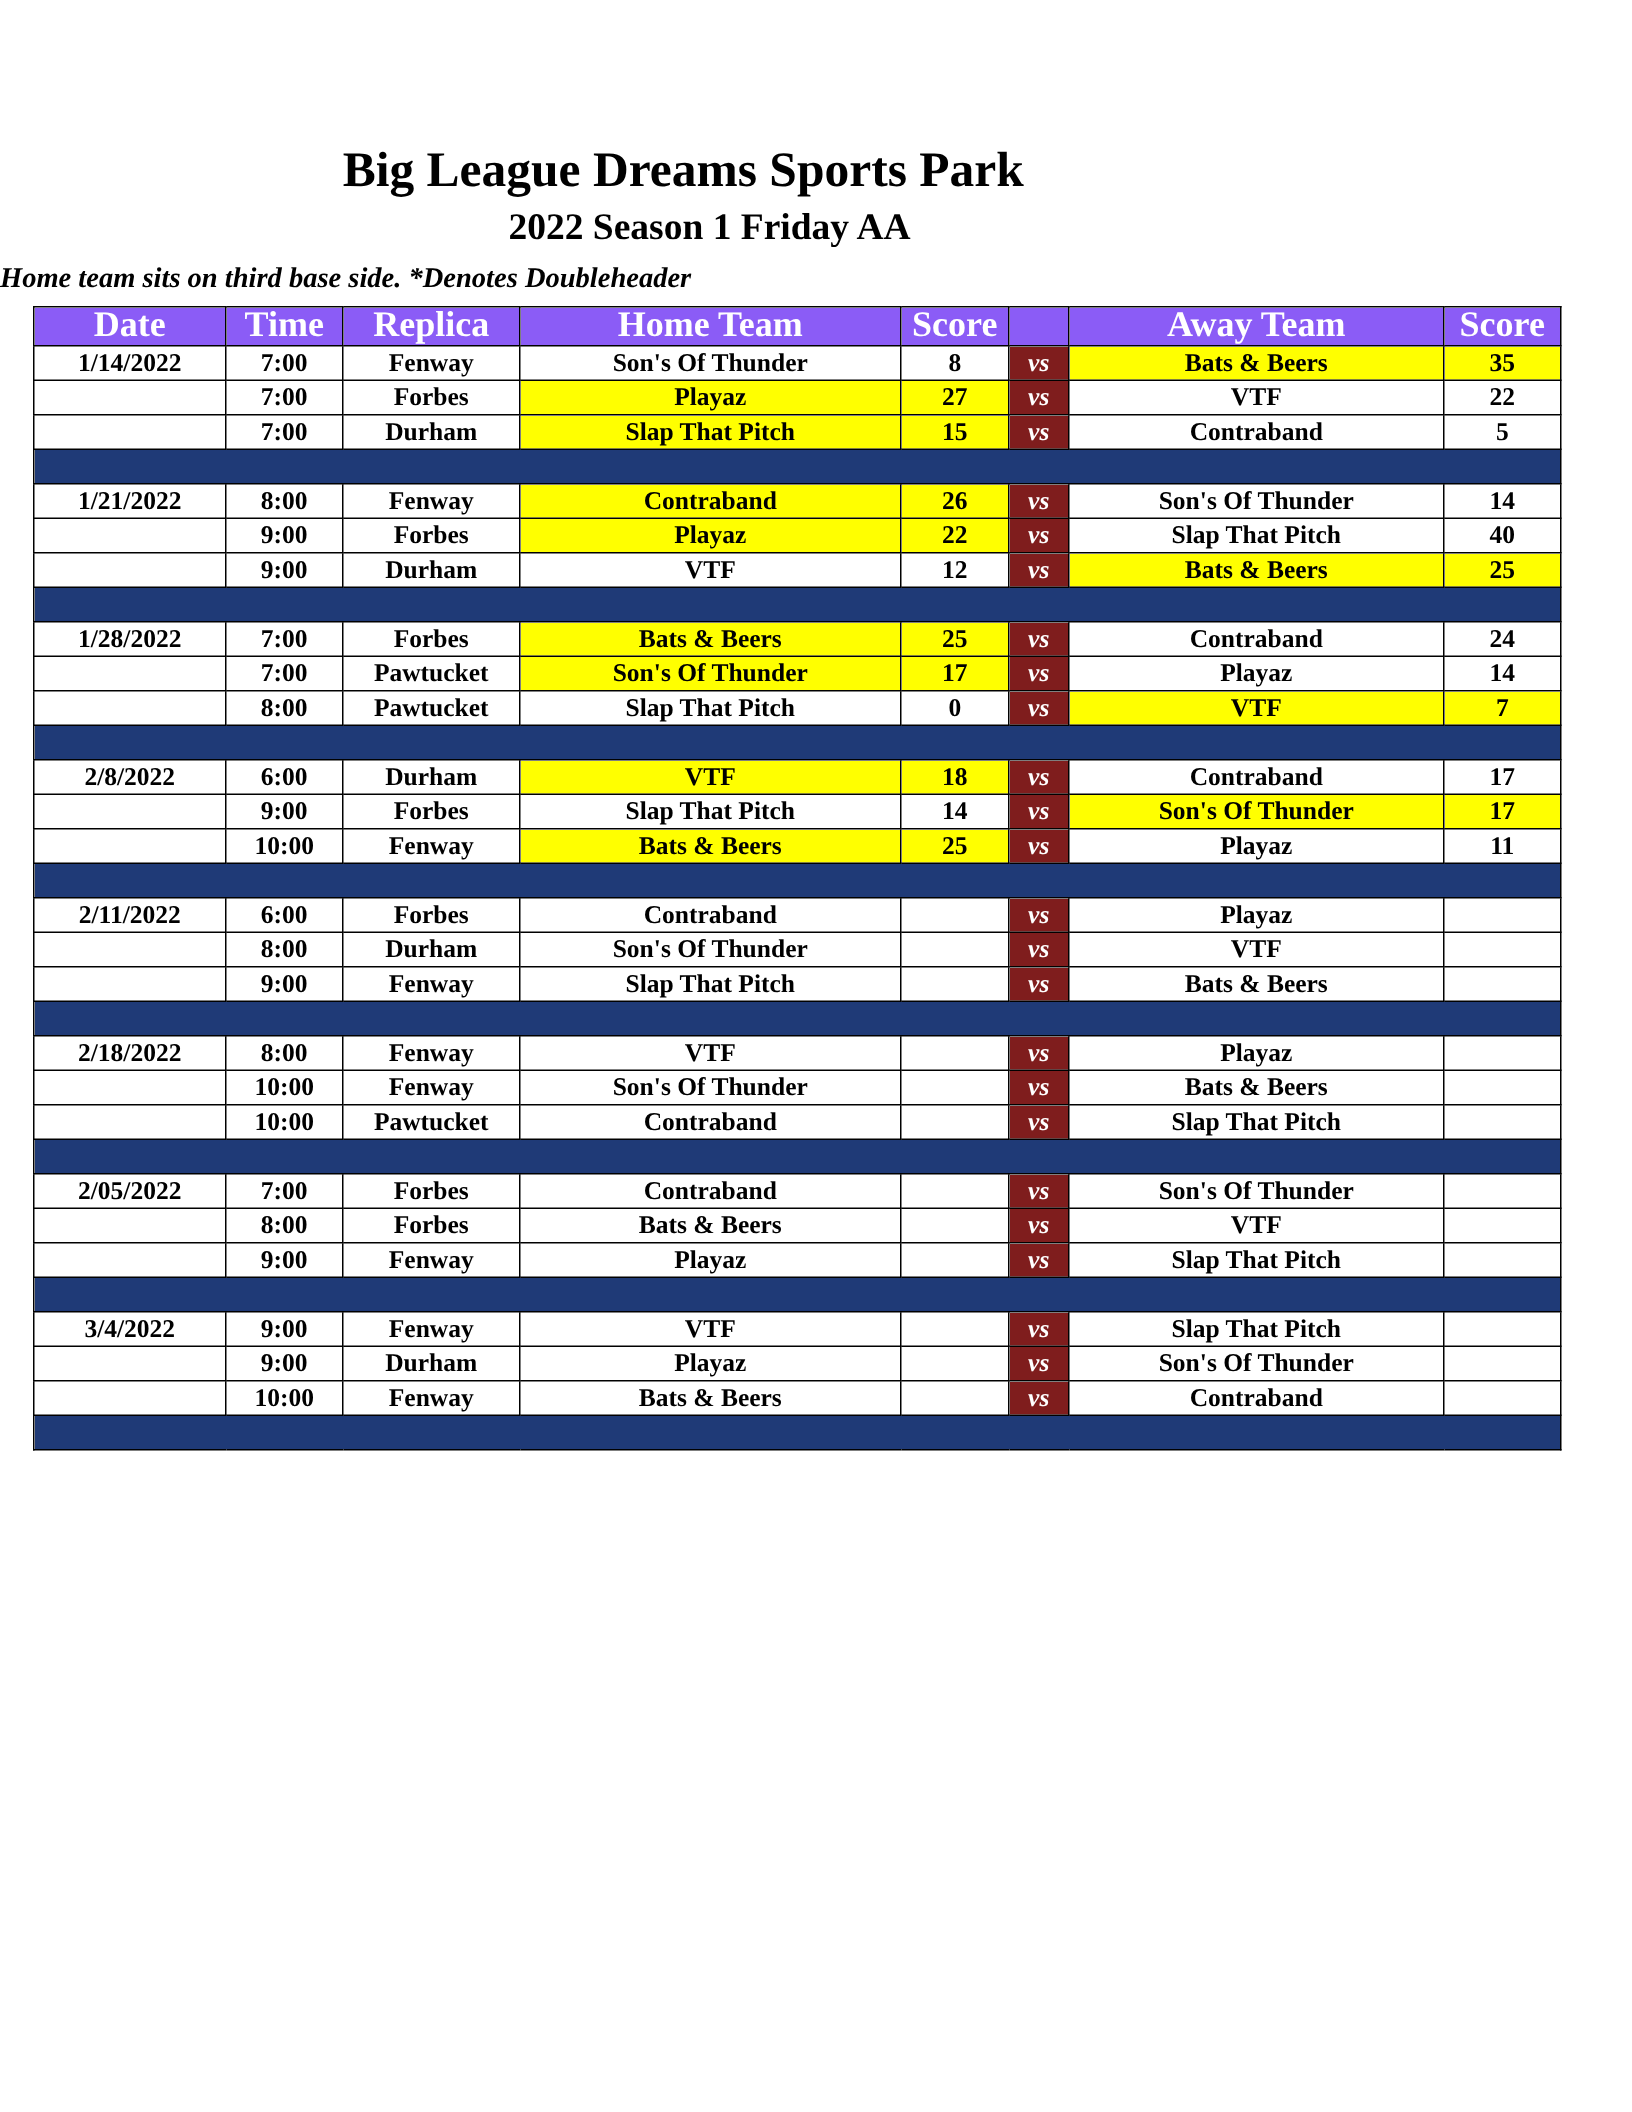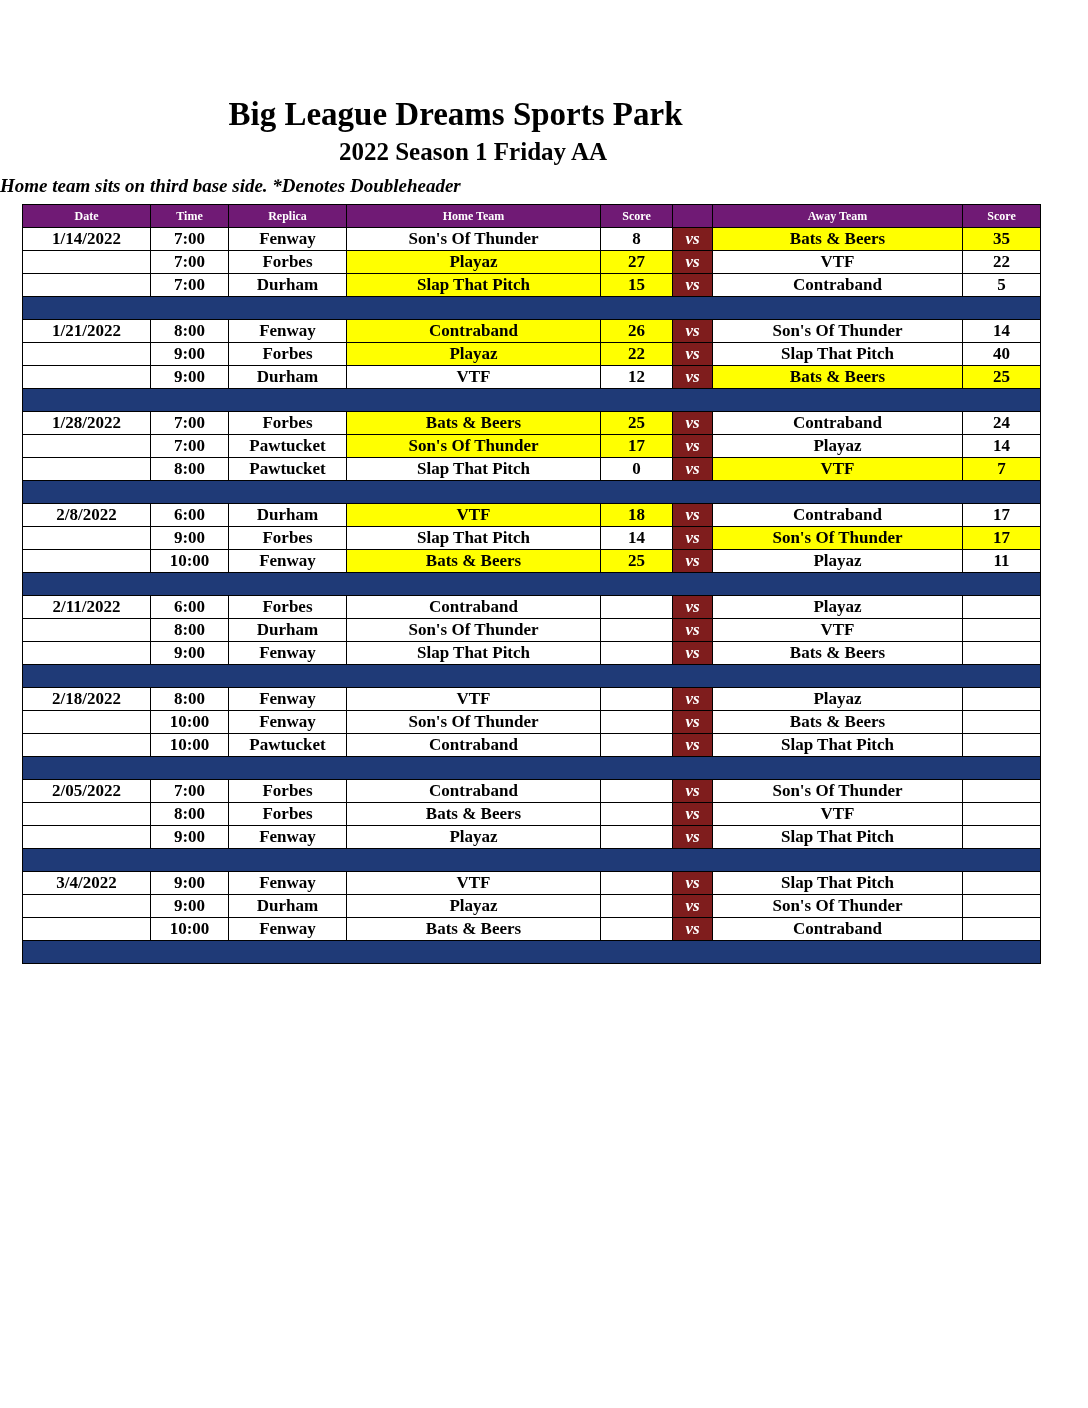--- a/index.html
+++ b/index.html
@@ -48,23 +48,23 @@
     padding: 0 2px;
     font-size: 17px;
     font-weight: bold;
     text-align: center;
     vertical-align: middle;
     white-space: nowrap;
     overflow: hidden;
     line-height: 1.05;
   }
   table.schedule thead th {
-    background: #701a75;
+    background: #8b5cf6;
     color: #ffffff;
-    font-size: 12px;
+    font-size: 24px;
   }
   td.vs {
     background: #7f1d1d;
     color: #ffffff;
     font-style: italic;
     font-size: 15px;
   }
   td.win { background: #FFFF00; }
   tr.sep td {
     background: #1F3A77;

